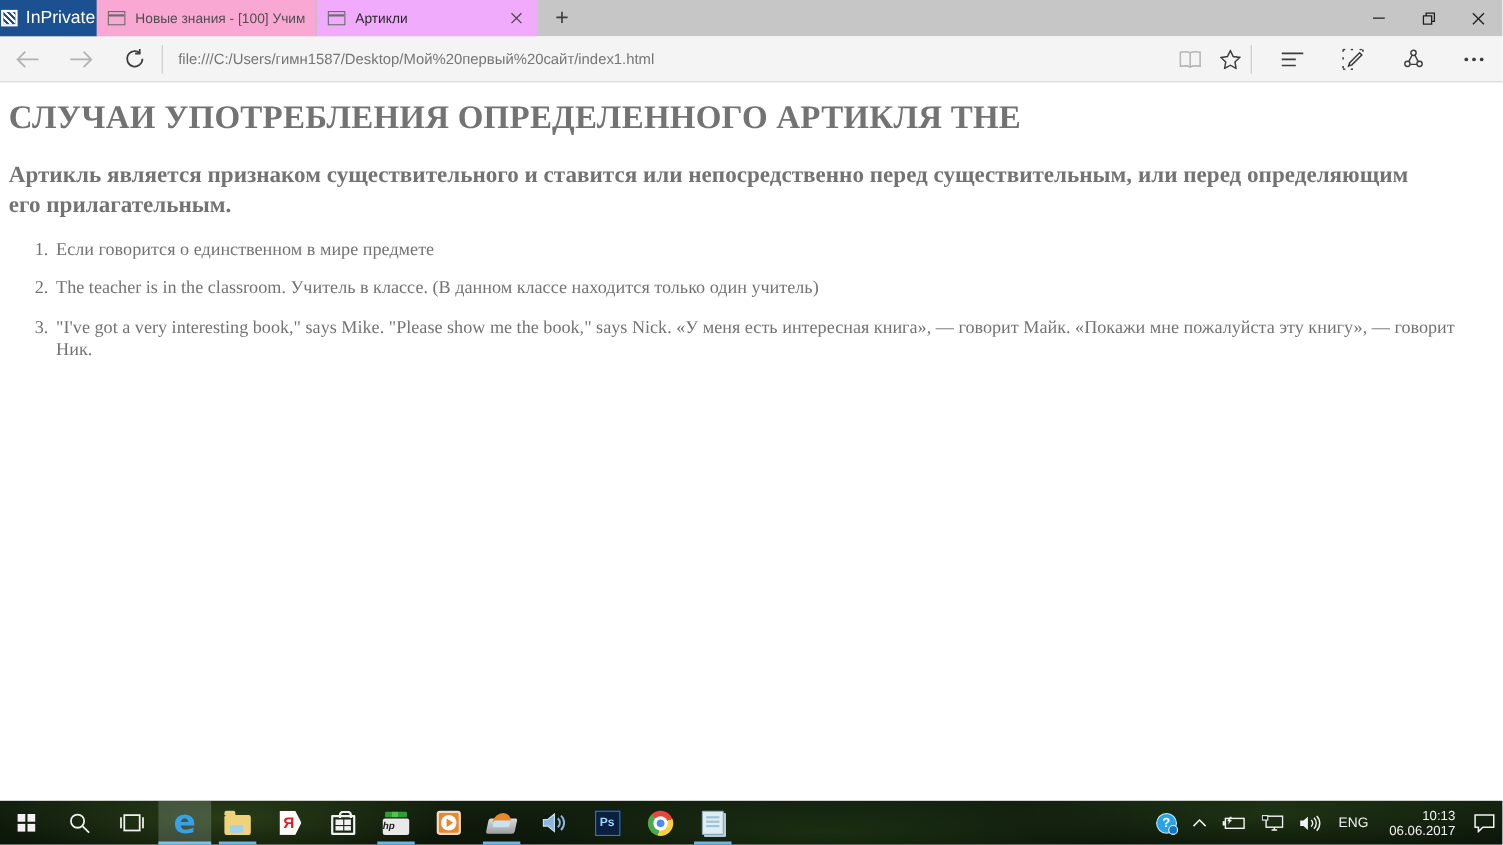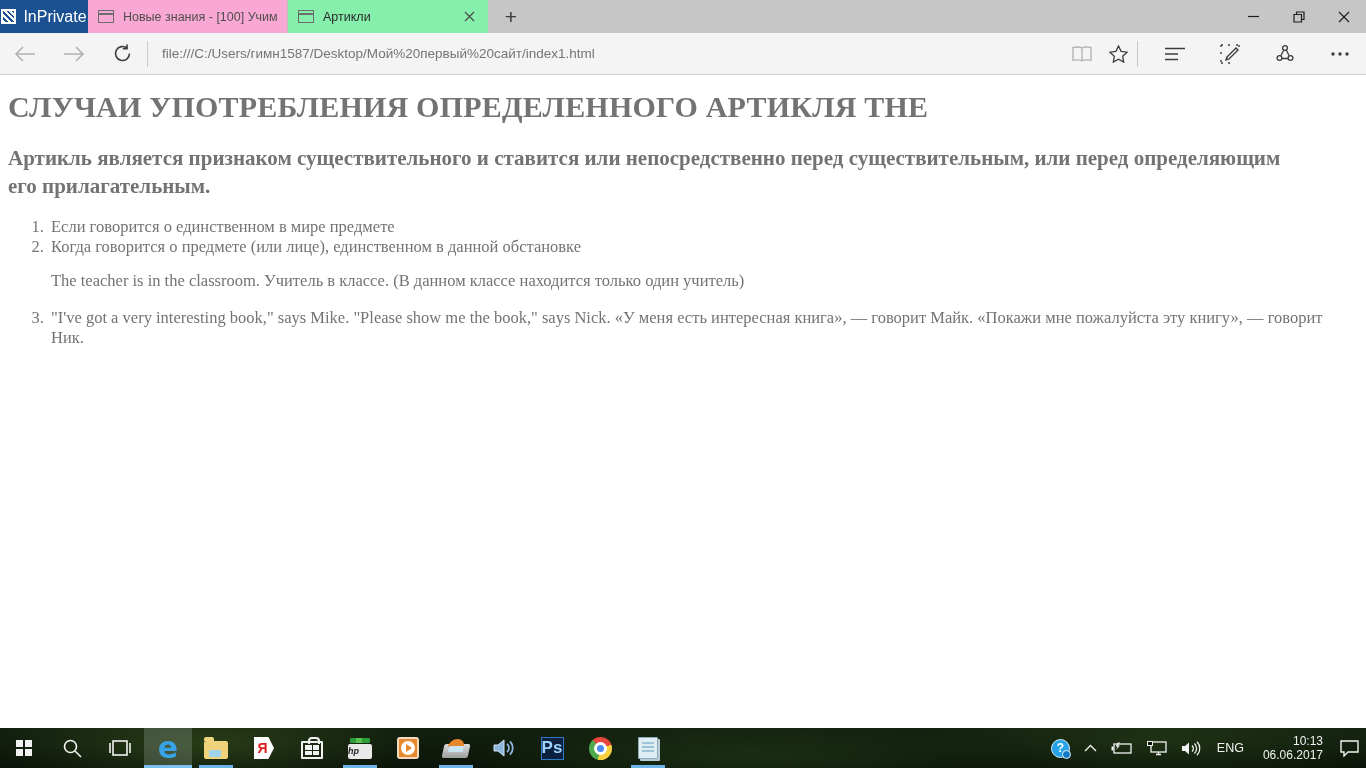--- a/index.html
+++ b/index.html
@@ -17,21 +17,21 @@
   }
   .inprivate-glyph {
     width:15px; height:15px; border:2px solid #fff;
     background:repeating-linear-gradient(45deg,#fff 0 2px,transparent 2px 4px);
   }
   .tab {
     width:200px; flex:none; display:flex; align-items:center; gap:9px;
     padding:0 10px; font-size:12.5px; color:#4f4f4f; overflow:hidden;
   }
   .tab.inactive { background:#f9a8d4; border-right:1px solid #bdbdbd; }
-  .tab.active { background:#86efac; color:#2a2a2a; }
+  .tab.active { background:#f0abfc; color:#2a2a2a; }
   .tab-title { white-space:nowrap; overflow:hidden; flex:1; }
   .page-glyph { width:16px; height:13px; border:1.5px solid #6d6d6d; position:relative; flex:none; background:#fff0; }
   .page-glyph::before { content:""; position:absolute; left:0; right:0; top:2px; height:1.5px; background:#6d6d6d; }
   .tab-close { flex:none; width:18px; height:18px; display:flex; align-items:center; justify-content:center; }
   .newtab { width:46px; flex:none; display:flex; align-items:center; justify-content:center; font-size:21px; font-weight:300; color:#3c3c3c; }
   .tabbar-spacer { flex:1; }
   .win-controls { display:flex; flex:none; }
   .win-btn { width:45px; display:flex; align-items:center; justify-content:center; color:#1f1f1f; }
 
   
@@ -94,21 +94,21 @@
 
   .player { width:22px; height:22px; background:#e8872b; border:2px solid #f4dcc2; border-radius:3px; display:flex; align-items:center; justify-content:center; }
   .player i { width:14px; height:14px; border-radius:50%; background:#fff; display:flex; align-items:center; justify-content:center; }
   .player i::before { content:""; border-style:solid; border-width:4px 0 4px 6px; border-color:transparent transparent transparent #e8872b; margin-left:2px; }
 
   .scan { width:26px; height:14px; background:linear-gradient(#dcdcdc,#9e9e9e); border-radius:2px; transform:skewX(-12deg); position:relative; margin-top:6px; }
   .scan::before { content:""; position:absolute; top:-5px; left:4px; width:16px; height:8px; background:#e8872b; border-radius:50% 50% 0 0/100% 100% 0 0; }
   .scan::after { content:""; position:absolute; top:2px; left:5px; width:15px; height:6px; background:#c8e4f2; border-radius:1px; }
 
   .ps-sq { width:23px; height:23px; background:#0b1f3f; border:1.5px solid #2f79c0; display:flex; align-items:center; justify-content:center; }
-  .ps-sq span { color:#9cd4ff; font-size:17px; font-weight:bold; }
+  .ps-sq span { color:#9cd4ff; font-size:11px; font-weight:bold; }
 
   .chrome { width:23px; height:23px; border-radius:50%; position:relative;
     background:conic-gradient(from -45deg, #e8453c 0 32%, #f7d13e 32% 66%, #4da94c 66% 100%); }
   .chrome::before { content:""; position:absolute; inset:5px; border-radius:50%; background:#fff; }
   .chrome::after { content:""; position:absolute; inset:8px; border-radius:50%; background:#4c8bf5; }
 
   .notepad { width:20px; height:22px; background:#dfeef5; border:1px solid #8fa8b5; border-radius:1px; position:relative; box-shadow:2px 2px 0 #b7ccd6; }
   .notepad::before { content:""; position:absolute; left:3px; top:4px; right:3px; height:1.5px; background:#9cc3d8; box-shadow:0 4px 0 #9cc3d8, 0 8px 0 #9cc3d8; }
 
   .tray { margin-left:auto; display:flex; align-items:center; color:#f2f2f2; }
@@ -235,21 +235,20 @@
 </div>
 
 <div class="content">
   <h1>СЛУЧАИ УПОТРЕБЛЕНИЯ ОПРЕДЕЛЕННОГО АРТИКЛЯ THE</h1>
   <div class="intro">Артикль является признаком существительного и ставится или непосредственно перед существительным, или перед определяющим его прилагательным.</div>
   <ol class="rules">
     <li class="extra-gap">
       <div class="rule">Если говорится о единственном в мире предмете</div>
     </li>
     <li>
-      <div class="rule">Когда говорится о предмете (или лице), единственном в данной обстановке</div>
       <p class="example">The teacher is in the classroom. Учитель в классе. (В данном классе находится только один учитель)</p>
     </li>
     <li>
       <p class="example">"I've got a very interesting book," says Mike. "Please show me the book," says Nick. «У меня есть интересная книга», — говорит Майк. «Покажи мне пожалуйста эту книгу», — говорит Ник.</p>
     </li>
   </ol>
 </div>
 
 <div class="taskbar">
   <div class="tb-cell">

